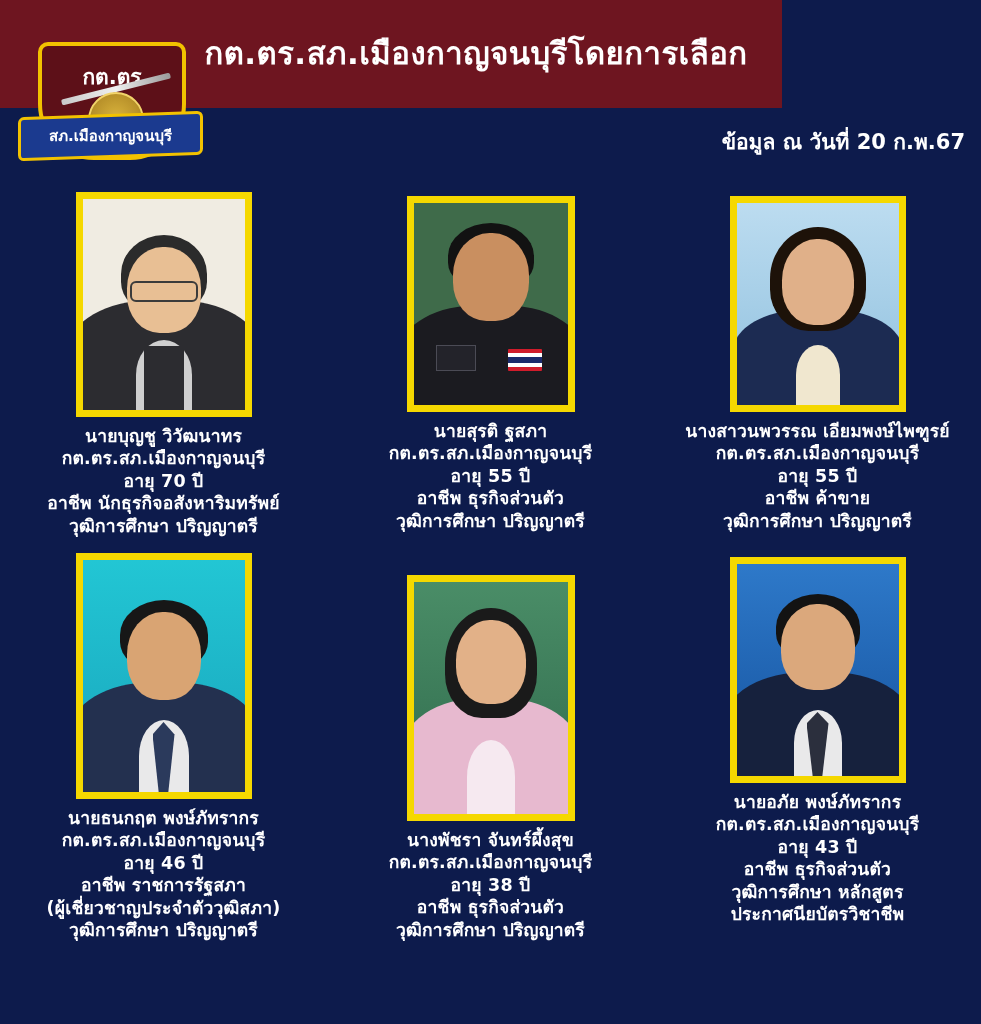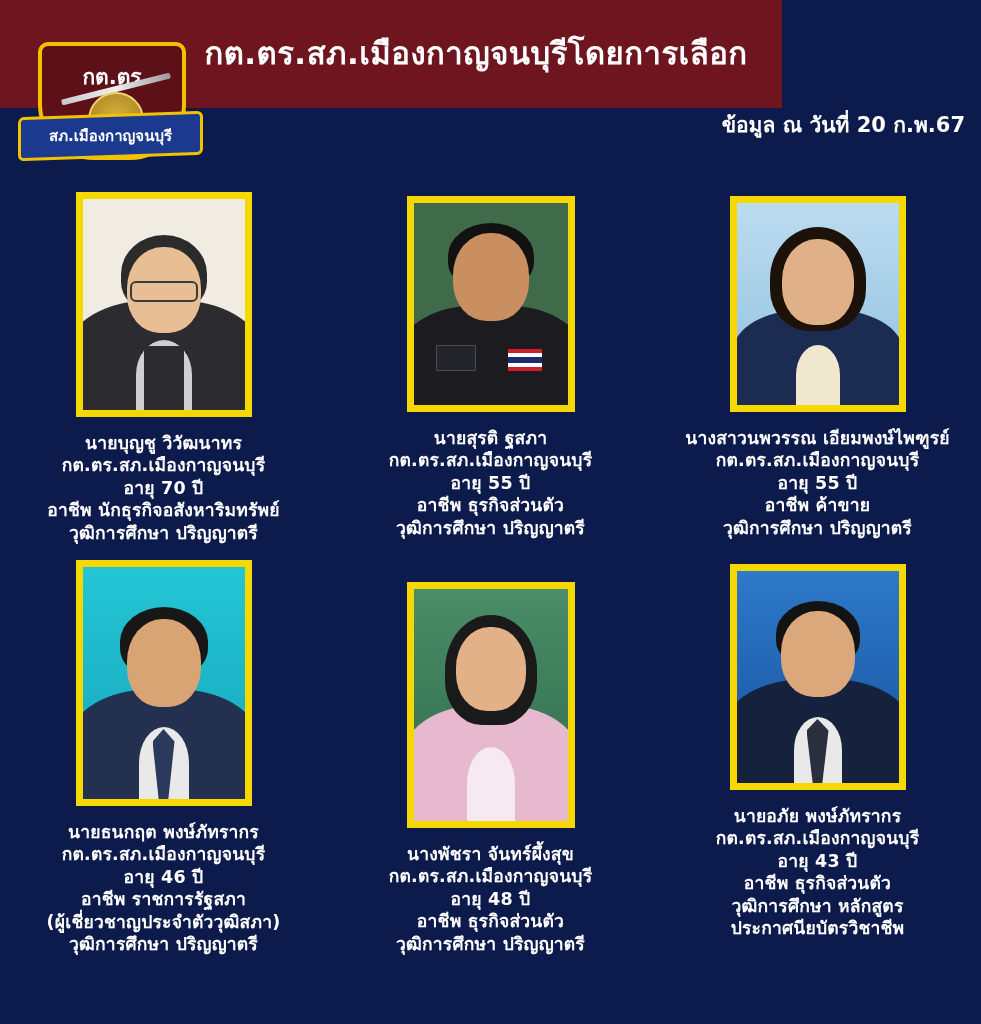--- a/index.html
+++ b/index.html
@@ -32,21 +32,21 @@
   .header-title {
     color: #ffffff;
     font-size: 31px;
     font-weight: bold;
     letter-spacing: 0.5px;
     text-align: center;
     line-height: 1.2;
   }
   .subtitle-row {
     position: absolute;
-    top: 108px;
+    top: 125px;
     right: 16px;
     width: 400px;
     text-align: right;
   }
   .subtitle {
     color: #ffffff;
     font-size: 21px;
     font-weight: bold;
   }
 
@@ -132,21 +132,20 @@
     display: flex;
     flex-wrap: wrap;
   }
   .card {
     width: 327px;
     box-sizing: border-box;
     display: flex;
     flex-direction: column;
     align-items: center;
     padding: 6px 6px 10px 6px;
-    gap: 7px;
   }
   .photo-frame {
     border: 7px solid #f5d800;
     box-sizing: border-box;
     overflow: hidden;
     position: relative;
   }
   .photo-inner {
     width: 100%;
     height: 100%;
@@ -327,21 +326,21 @@
         <div class="bg" style="background:linear-gradient(#4a8d67,#2f6a4c);"></div>
         <div class="body" style="bottom:0;width:176px;height:116px;background:#e7b9cf;"></div>
         <div class="shirt" style="bottom:0;width:48px;height:74px;background:#f6e9f0;"></div>
         <div class="hair" style="top:26px;width:92px;height:110px;background:#1a1a1a;"></div>
         <div class="head" style="top:38px;width:70px;height:84px;background:#e2b188;"></div>
       </div>
     </div>
     <div class="caption">
       <div>นางพัชรา จันทร์ผึ้งสุข</div>
       <div>กต.ตร.สภ.เมืองกาญจนบุรี</div>
-      <div>อายุ 48 ปี</div>
+      <div>อายุ 38 ปี</div>
       <div>อาชีพ ธุรกิจส่วนตัว</div>
       <div>วุฒิการศึกษา ปริญญาตรี</div>
     </div>
   </div>
 
   <div class="card">
     <div class="photo-frame" style="width:176px;height:226px;margin-top:4px;">
       <div class="photo-inner">
         <div class="bg" style="background:linear-gradient(#2e79c9,#15529e);"></div>
         <div class="body" style="bottom:0;width:184px;height:104px;background:#16213d;"></div>

